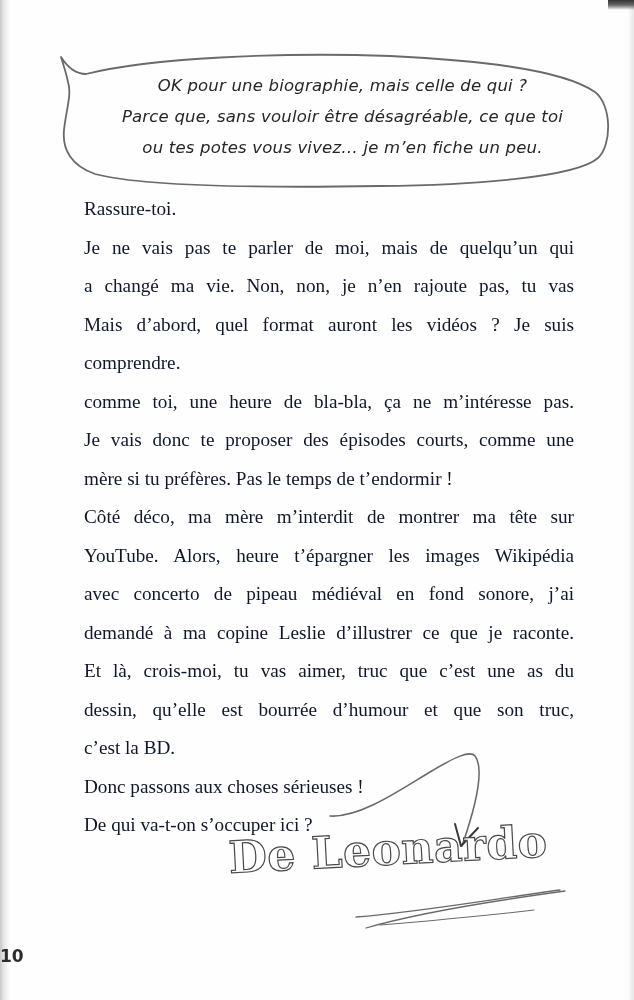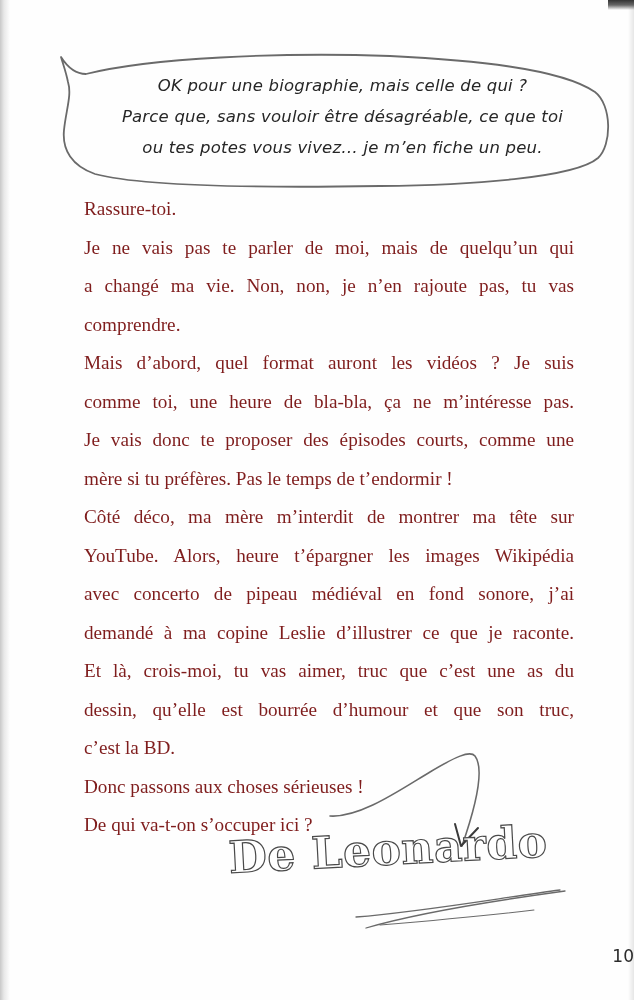--- a/index.html
+++ b/index.html
@@ -60,21 +60,21 @@
       text-align: center;
     }
     .body-text {
       position: absolute;
       left: 84px;
       top: 190px;
       width: 490px;
       font-family: "Liberation Serif", serif;
       font-size: 19.2px;
       line-height: 38.5px;
-      color: #7f1d1d;
+      color: #0f172a;
     }
     .body-text .line {
       white-space: nowrap;
       height: 38.5px;
     }
     .body-text .line.justify {
       text-align: justify;
       text-align-last: justify;
     }
     .arrow-svg {
@@ -95,23 +95,23 @@
       transform: rotate(-3deg);
       transform-origin: left bottom;
       letter-spacing: 0.5px;
       white-space: nowrap;
     }
     .page-number {
       position: absolute;
       left: 0;
       width: 634px;
       top: 946px;
-      text-align: right;
+      text-align: left;
       font-family: "DejaVu Sans", sans-serif;
-      font-weight: normal;
+      font-weight: bold;
       font-size: 17px;
       color: #2b2b2b;
       padding-right: 0;
     }
   </style>
 </head>
 <body>
 
 <div class="page">
   <div class="left-shadow"></div>
@@ -134,22 +134,22 @@
   <div class="bubble-text">
     <div>OK pour une biographie, mais celle de qui ?</div>
     <div>Parce que, sans vouloir être désagréable, ce que toi</div>
     <div>ou tes potes vous vivez… je m’en fiche un peu.</div>
   </div>
 
   <div class="body-text">
     <div class="line">Rassure-toi.</div>
     <div class="line justify">Je ne vais pas te parler de moi, mais de quelqu’un qui</div>
     <div class="line justify">a changé ma vie. Non, non, je n’en rajoute pas, tu vas</div>
+    <div class="line justify">Mais d’abord, quel format auront les vidéos ? Je suis</div>
     <div class="line">comprendre.</div>
-    <div class="line justify">Mais d’abord, quel format auront les vidéos ? Je suis</div>
     <div class="line justify">comme toi, une heure de bla-bla, ça ne m’intéresse pas.</div>
     <div class="line justify">Je vais donc te proposer des épisodes courts, comme une</div>
     <div class="line">mère si tu préfères. Pas le temps de t’endormir !</div>
     <div class="line justify">Côté déco, ma mère m’interdit de montrer ma tête sur</div>
     <div class="line justify">YouTube. Alors, heure t’épargner les images Wikipédia</div>
     <div class="line justify">avec concerto de pipeau médiéval en fond sonore, j’ai</div>
     <div class="line justify">demandé à ma copine Leslie d’illustrer ce que je raconte.</div>
     <div class="line justify">Et là, crois-moi, tu vas aimer, truc que c’est une as du</div>
     <div class="line justify">dessin, qu’elle est bourrée d’humour et que son truc,</div>
     <div class="line">c’est la BD.</div>

